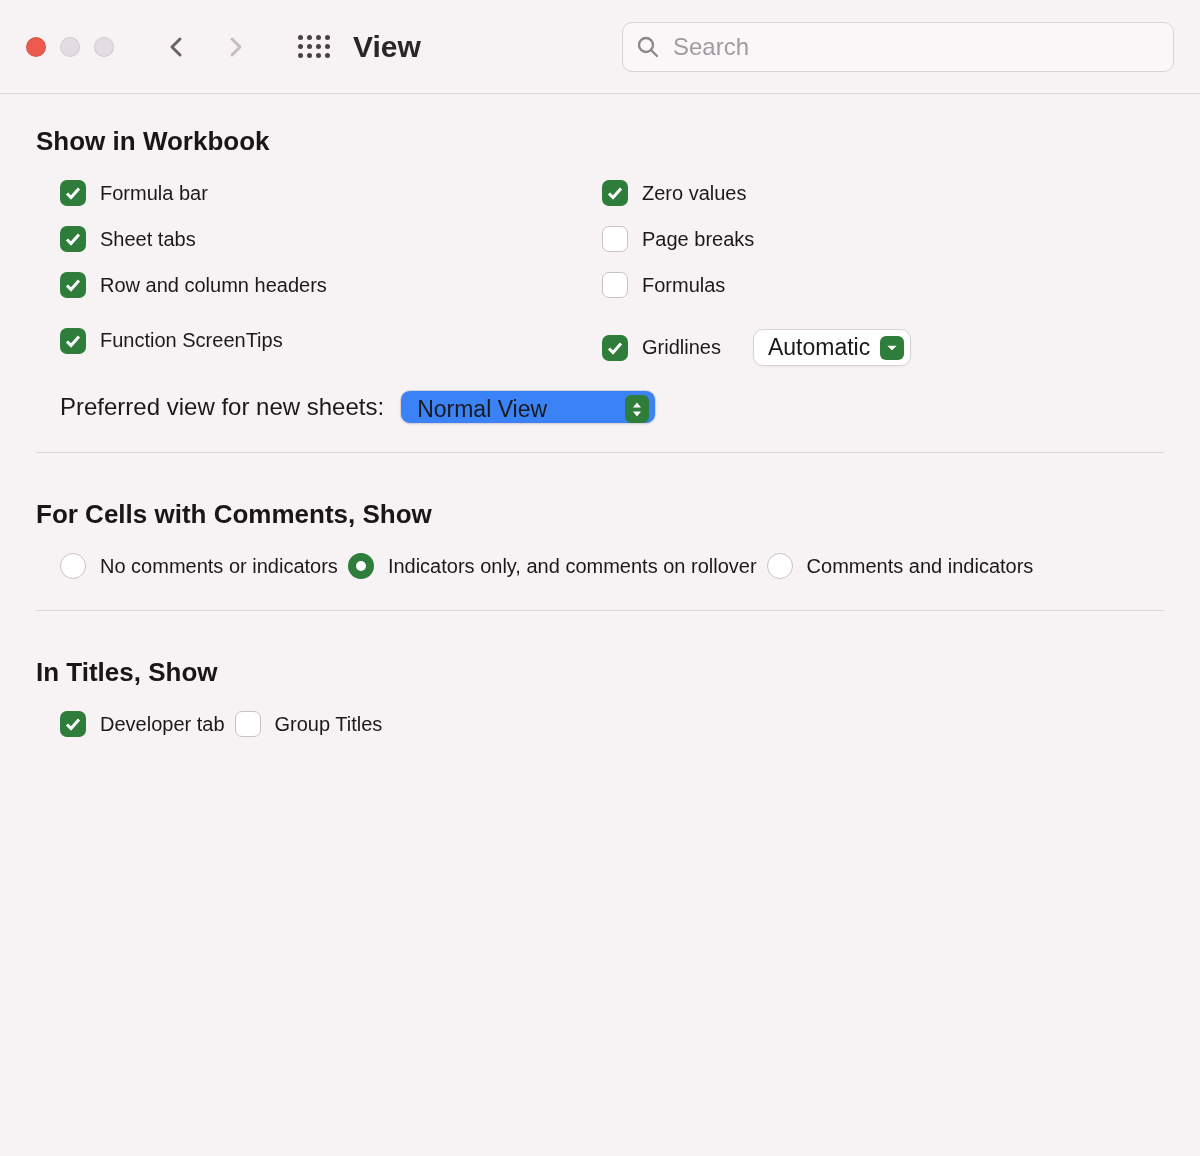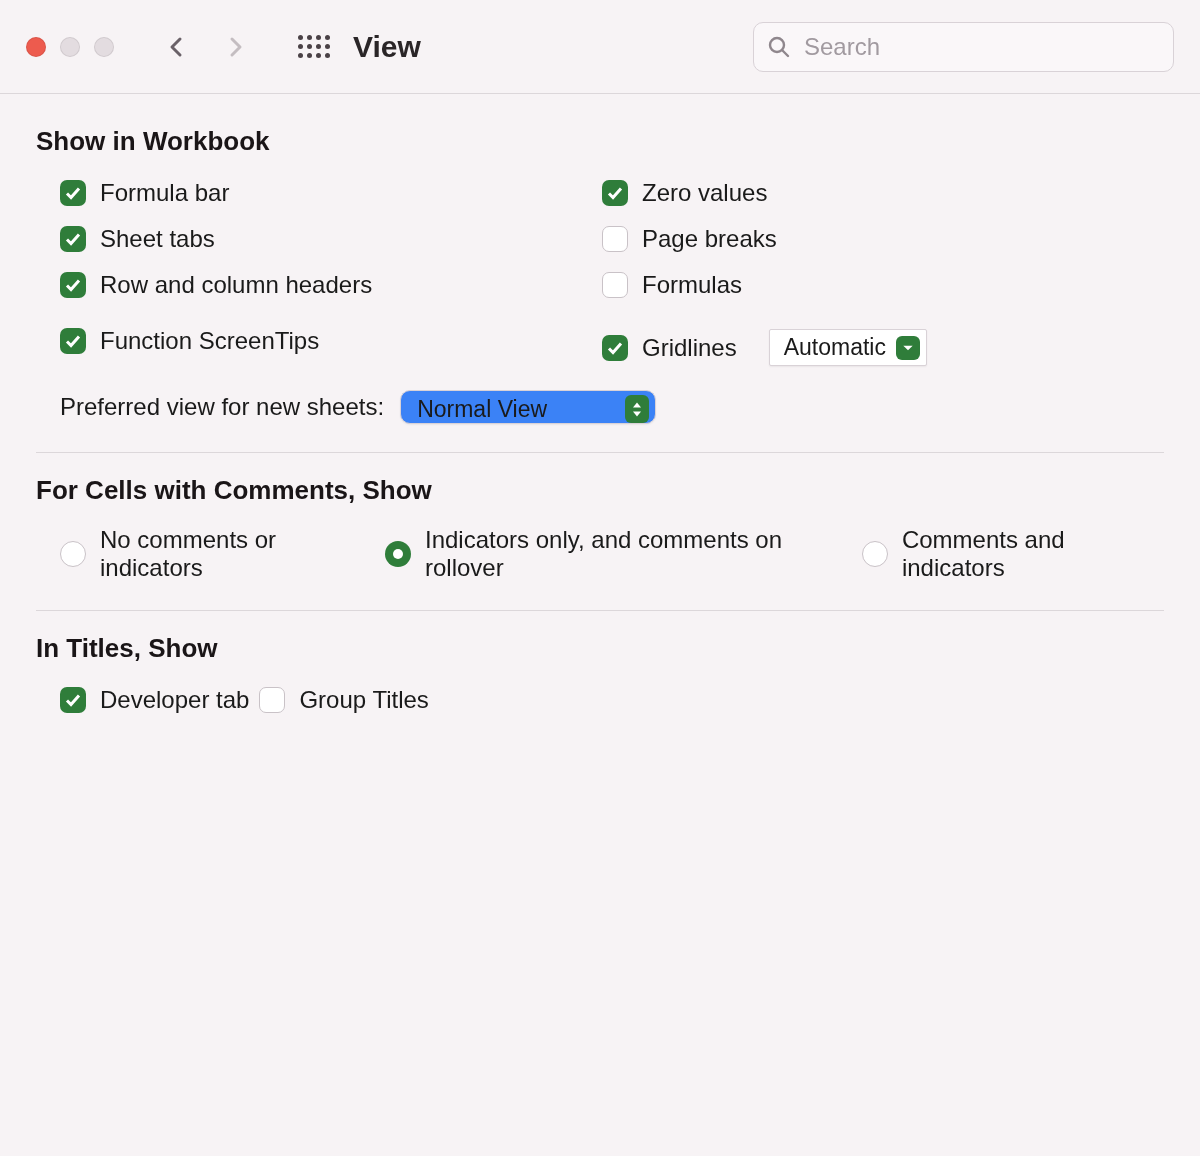--- a/index.html
+++ b/index.html
@@ -69,21 +69,21 @@
       margin-left: 9px;
       font-size: 30px;
       font-weight: 700;
       color: #2a2527;
     }
     .search-wrap {
       margin-left: auto;
       position: relative;
     }
     .search-input {
-      width: 421px;
+      width: 552px;
       height: 50px;
       border: 1px solid #d9d2d7;
       border-radius: 10px;
       background: #faf7f9;
       font-size: 24px;
       padding: 0 16px 0 50px;
       color: #333;
       outline: none;
     }
     .search-input::placeholder {
@@ -99,21 +99,21 @@
       color: #8f878d;
     }
     .content {
       padding: 32px 36px 36px 36px;
     }
     .section {
       padding-bottom: 28px;
     }
     .section + .section {
       border-top: 1px solid #dcd7da;
-      padding-top: 22px;
+      padding-top: 46px;
     }
     .section-title {
       font-size: 26px;
       font-weight: 700;
       margin-bottom: 20px;
       color: #1a1517;
     }
     .cols2 {
       display: grid;
       grid-template-columns: 542px 1fr;
@@ -177,29 +177,29 @@
       justify-content:center;
     }
     .radio.checked::after {
       content: "";
       width: 10px;
       height: 10px;
       background: #fff;
       border-radius: 50%;
     }
     .label {
-      font-size: 24px;
+      font-size: 20px;
       color: #1a1a1a;
     }
     .dd {
       display: inline-flex;
       align-items: center;
       background: #fff;
       border: 1px solid #d9d2d7;
-      border-radius: 2px;
+      border-radius: 10px;
       padding: 4px 6px 4px 14px;
       margin-left: 18px;
       cursor: pointer;
       box-shadow: 0 1px 2px rgba(0,0,0,.06);
     }
     .dd .dd-label {
       font-size: 23px;
     }
     .dd .dd-btn {
       width: 24px;

